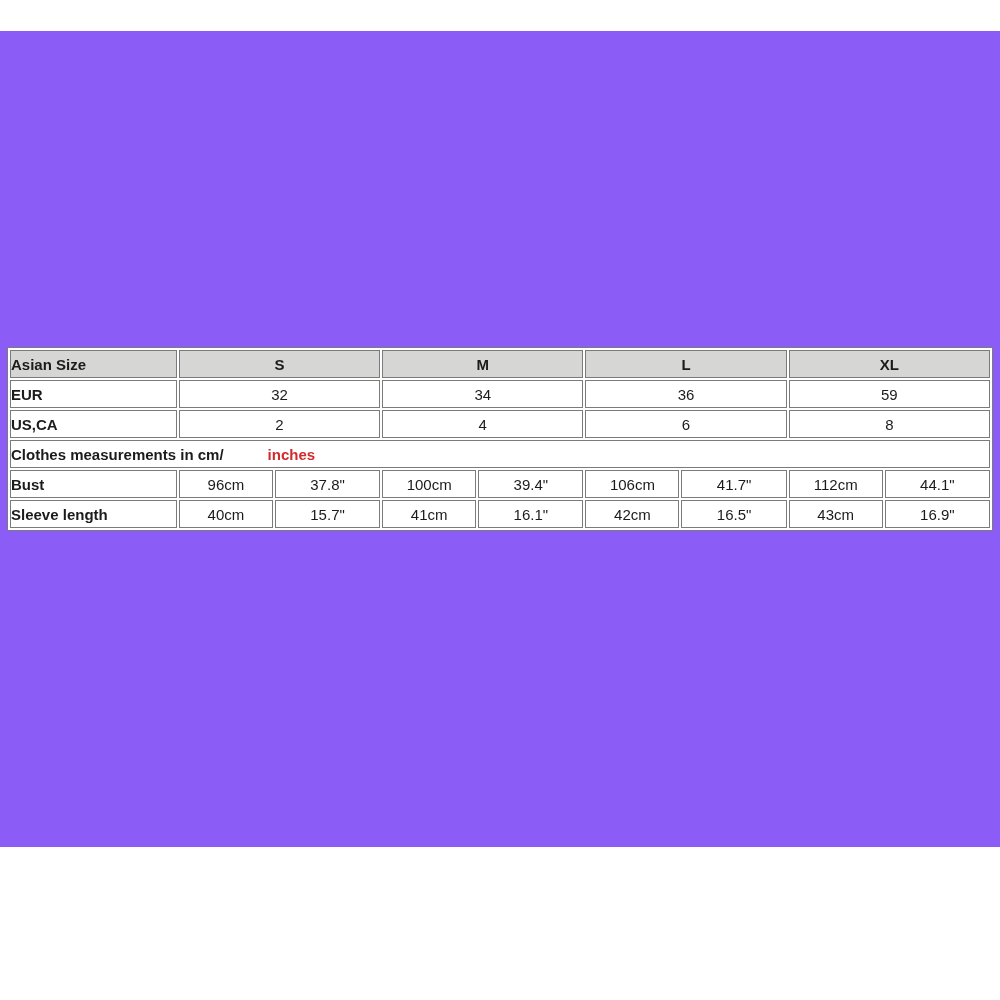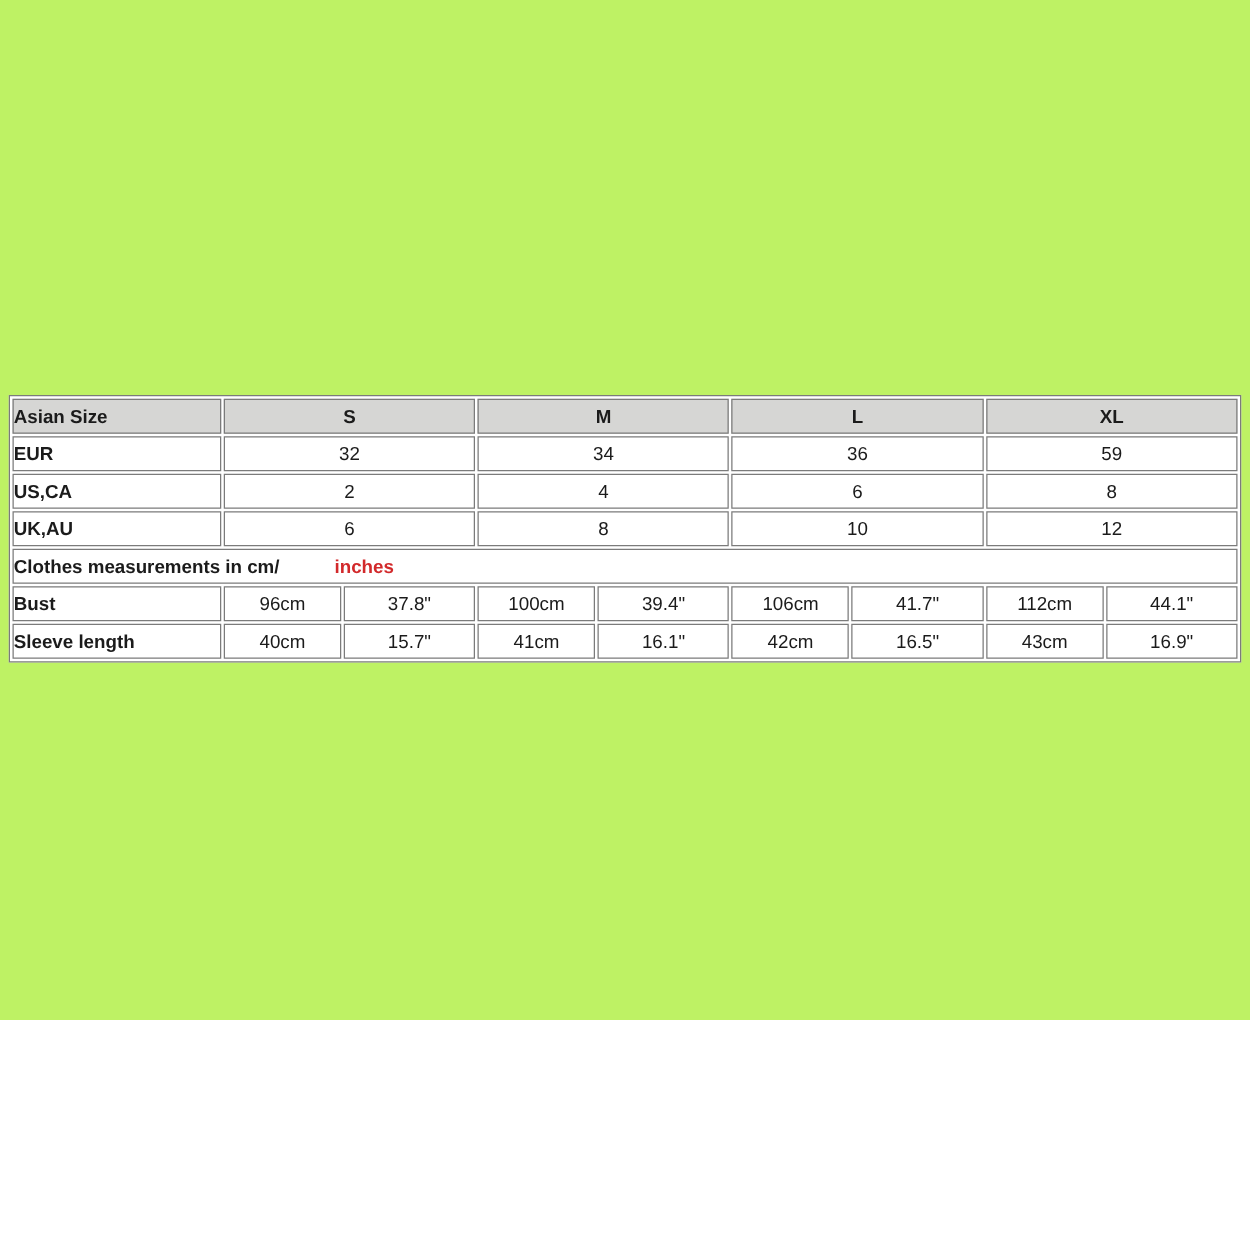--- a/index.html
+++ b/index.html
@@ -1,22 +1,23 @@
 <!DOCTYPE html>
 <html><head>
 <meta charset="utf-8">
 <style>
   html, body { margin: 0; padding: 0; background: #ffffff; }
   .stage {
     position: relative;
     width: 1000px;
     height: 816px;
-    background: #bef264;
+    background: #8b5cf6;
     font-family: "Liberation Sans", sans-serif;
     overflow: hidden;
+    margin-top: 31px;
   }
   table.size-chart {
     position: absolute;
     left: 7px;
     top: 316px;
     width: 986px;
     table-layout: fixed;
     border-collapse: separate;
     border-spacing: 2px;
     border: 1px solid #7b7b7b;
@@ -82,27 +83,20 @@
     </tr>
 
     <tr>
       <td class="lbl">US,CA</td>
       <td class="c" colspan="2">2</td>
       <td class="c" colspan="2">4</td>
       <td class="c" colspan="2">6</td>
       <td class="c" colspan="2">8</td>
     </tr>
 
-    <tr>
-      <td class="lbl">UK,AU</td>
-      <td class="c" colspan="2">6</td>
-      <td class="c" colspan="2">8</td>
-      <td class="c" colspan="2">10</td>
-      <td class="c" colspan="2">12</td>
-    </tr>
 
 
     <tr>
       <td class="section-cell" colspan="9">
         <span>Clothes measurements in cm/</span><span class="section-red">inches</span>
       </td>
     </tr>
 
 
     <tr>

